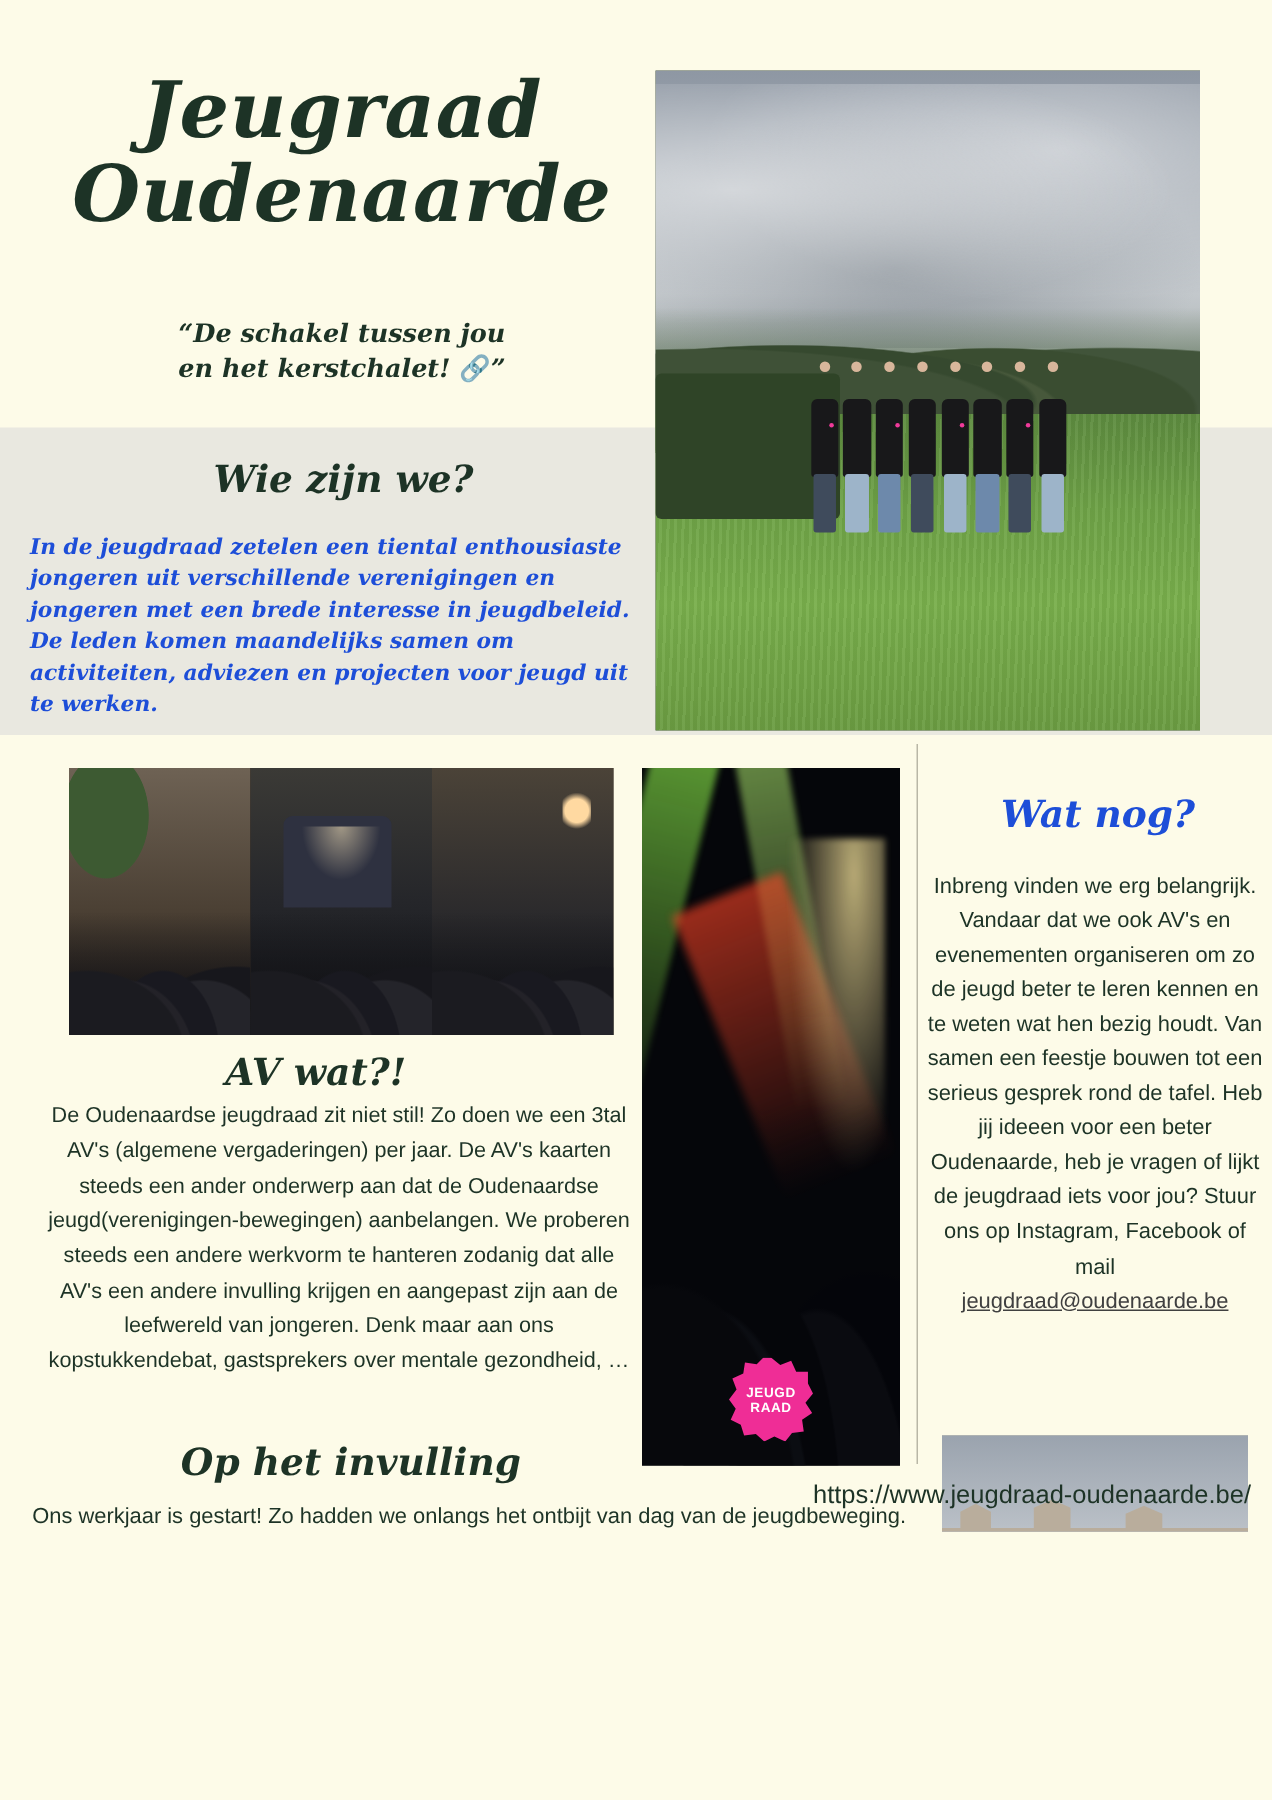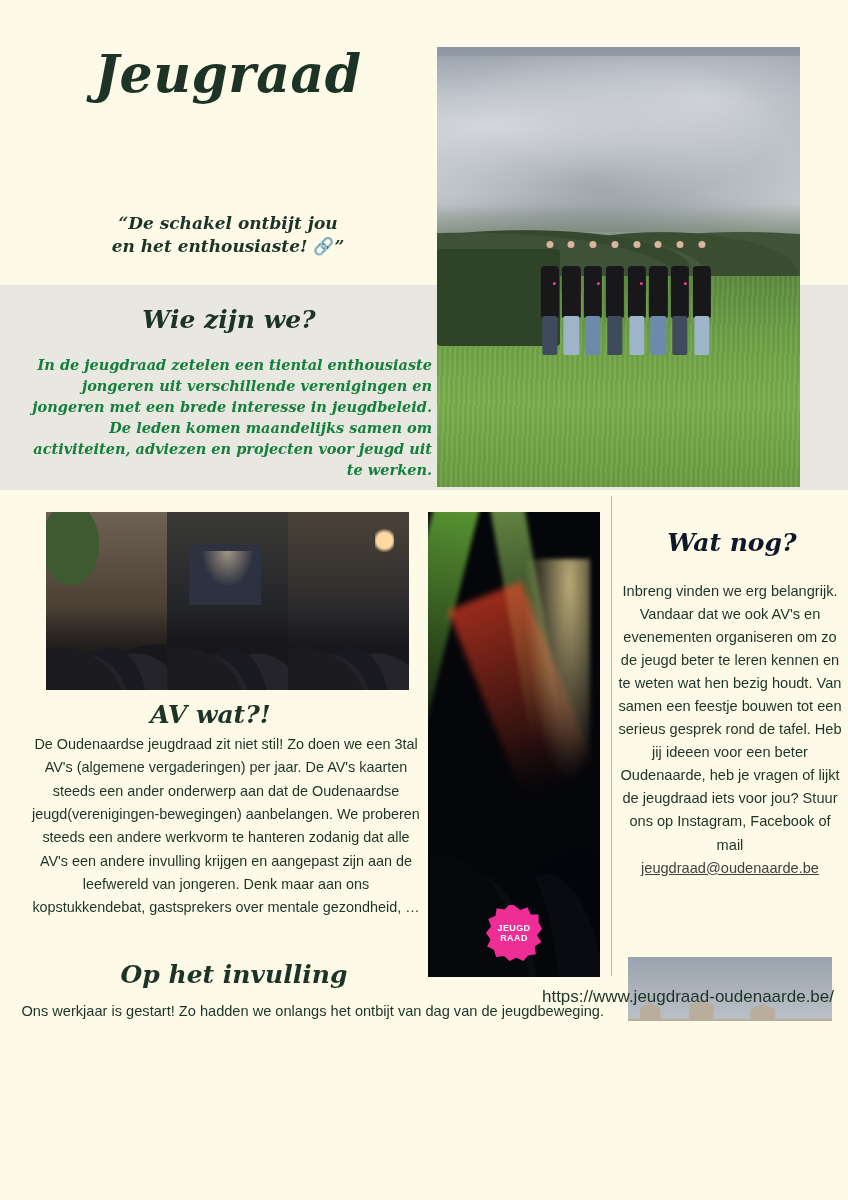--- a/index.html
+++ b/index.html
@@ -145,25 +145,25 @@
     font-style: italic;
     font-weight: bold;
     color: #1d3326;
     font-size: 25px;
   }
   .wie-body {
     position: absolute;
     left: 20px;
     top: 354px;
     width: 412px;
-    text-align: right;
-    font-family: "DejaVu Serif", serif;
-    font-style: italic;
-    font-weight: bold;
-    color: #15803d;
+    text-align: left;
+    font-family: "DejaVu Serif", serif;
+    font-style: italic;
+    font-weight: bold;
+    color: #1d4ed8;
     font-size: 14.5px;
     line-height: 1.45;
   }
 
   
   .vline {
     position: absolute;
     left: 611px;
     top: 496px;
     width: 1px;
@@ -315,21 +315,21 @@
   
   .wat-title {
     position: absolute;
     left: 624px;
     top: 528px;
     width: 216px;
     text-align: center;
     font-family: "DejaVu Serif", serif;
     font-style: italic;
     font-weight: bold;
-    color: #0f172a;
+    color: #1d4ed8;
     font-size: 25px;
   }
   .wat-body {
     position: absolute;
     left: 616px;
     top: 580px;
     width: 228px;
     text-align: center;
     color: #1d3326;
     font-size: 14.6px;
@@ -380,25 +380,26 @@
 </style>
 </head>
 <body>
 
 <div class="page">
 
   <div class="band-grey"></div>
 
   <div class="title">
     <div>Jeugraad</div>
+    <div>Oudenaarde</div>
   </div>
 
   <div class="subtitle">
-    <span>“De schakel ontbijt jou</span><br>
-    <span>en het enthousiaste!</span>
+    <span>“De schakel tussen jou</span><br>
+    <span>en het kerstchalet!</span>
     <span class="link-emoji">🔗</span><span>”</span>
   </div>
 
   <div class="hero-photo">
     <div class="sky"></div>
     <div class="cloudy"></div>
     <div class="treeline"></div>
     <div class="grass"></div>
     <div class="hedge"></div>
     <div class="group">

